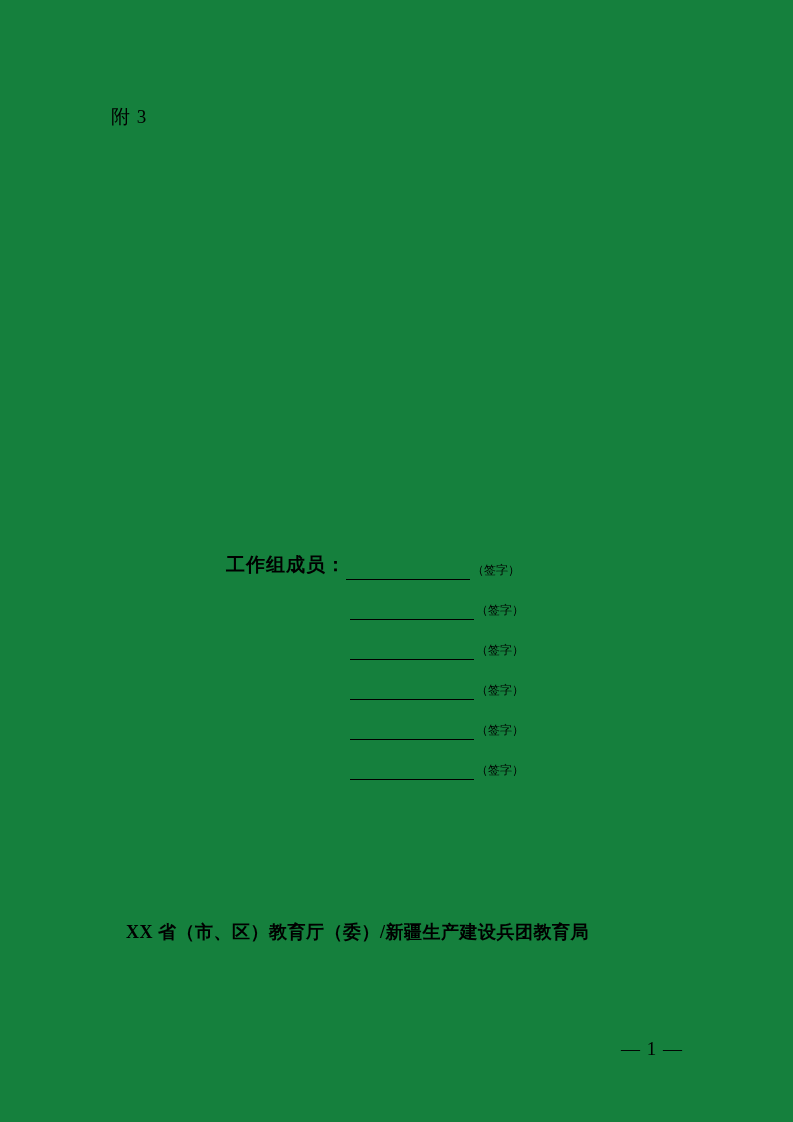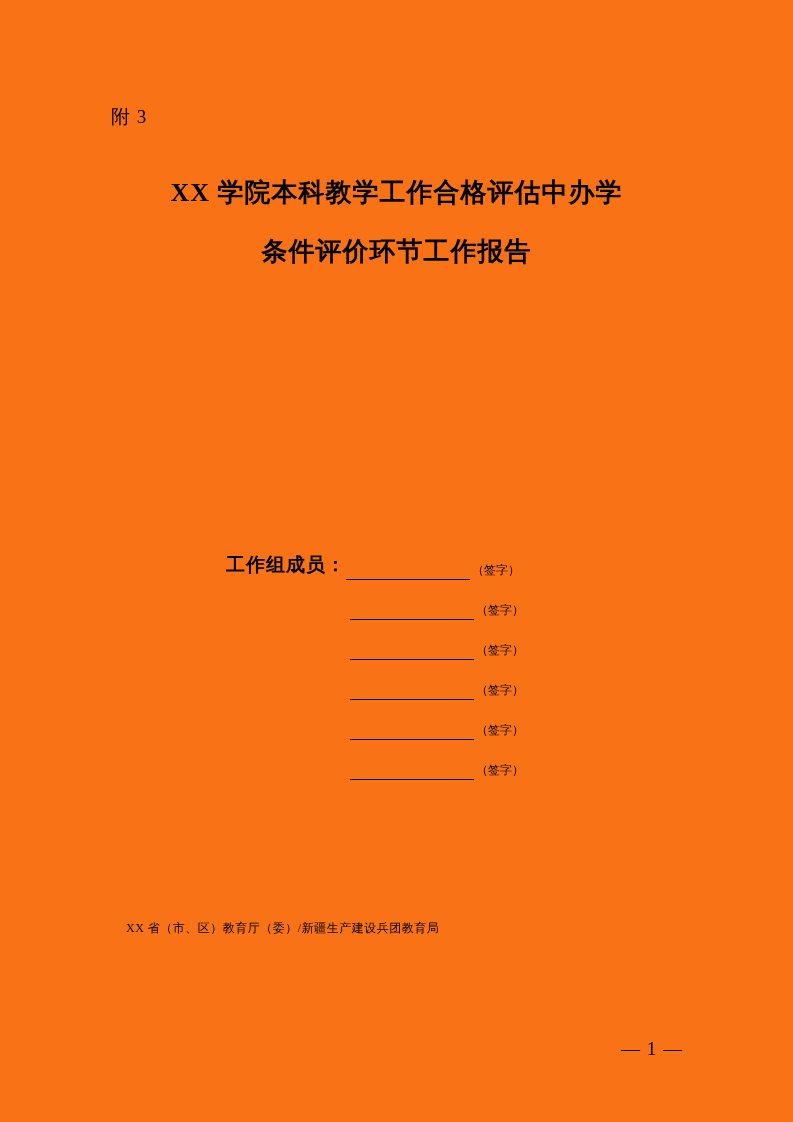--- a/index.html
+++ b/index.html
@@ -9,21 +9,21 @@
   }
   body {
     font-family: "Liberation Serif", "DejaVu Serif", serif;
     color: #000000;
   }
   .page {
     position: relative;
     width: 793px;
     height: 1122px;
     margin: 0 auto;
-    background: #f97316;
+    background: #15803d;
     overflow: hidden;
   }
   .attach-label {
     position: absolute;
     top: 104px;
     left: 111px;
     font-size: 19px;
     font-family: "Liberation Serif", "DejaVu Serif", serif;
     font-weight: 400;
     letter-spacing: 1px;
@@ -77,44 +77,40 @@
     font-size: 12px;
     letter-spacing: 0px;
     padding-bottom: 1px;
     padding-left: 2px;
     white-space: nowrap;
   }
   .footer-org {
     position: absolute;
     top: 920px;
     left: 126px;
-    font-size: 12px;
-    font-weight: normal;
+    font-size: 18px;
+    font-weight: bold;
     letter-spacing: 0.5px;
     white-space: nowrap;
   }
   .page-number {
     position: absolute;
     top: 1038px;
     right: 110px;
     font-size: 19px;
     letter-spacing: 1px;
   }
 </style>
 </head>
 <body>
 
 <div class="page">
 
   <div class="attach-label">附 3</div>
 
-  <div class="doc-title">
-    <span class="line">XX 学院本科教学工作合格评估中办学</span>
-    <span class="line">条件评价环节工作报告</span>
-  </div>
 
   <div class="signature-block">
 
     <div class="sig-row">
       <span class="sig-label">工作组成员：</span>
       <span class="sig-line"></span>
       <span class="sig-note">（签字）</span>
     </div>
 
     <div class="sig-row">

